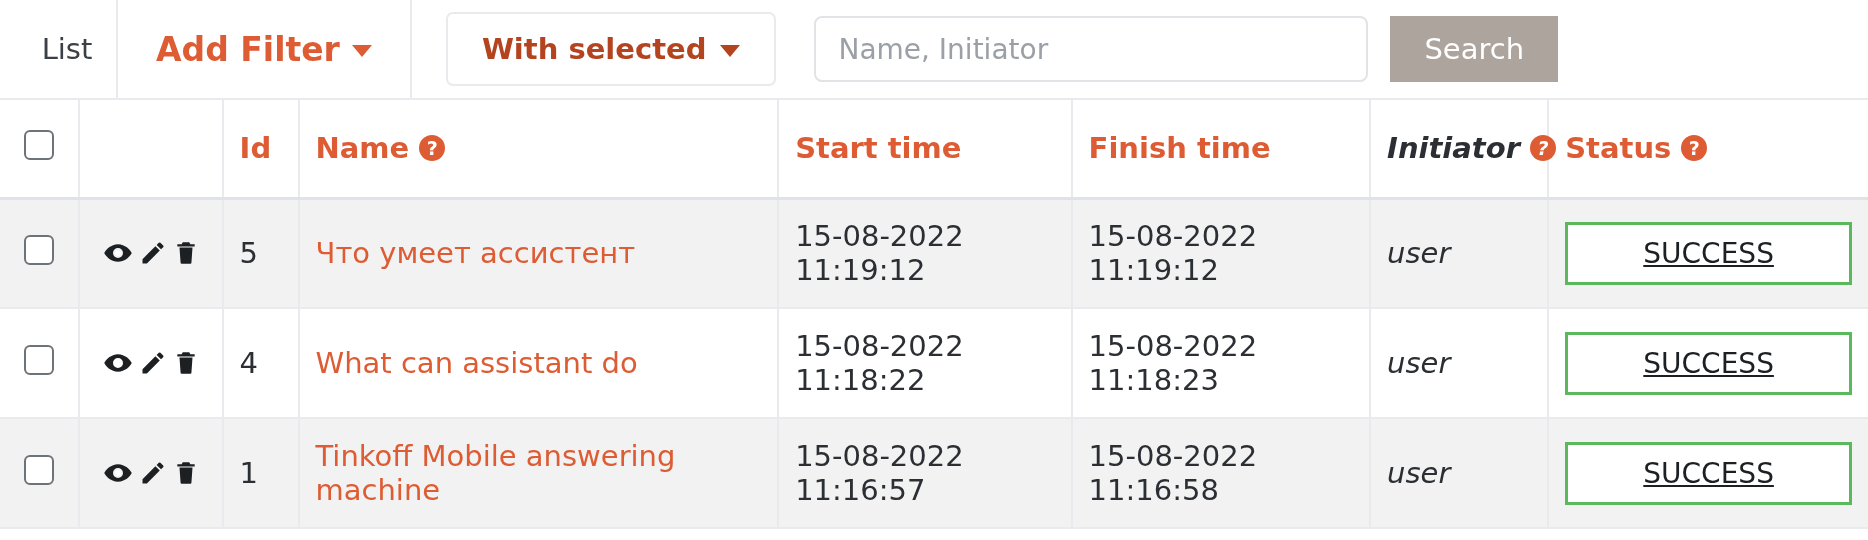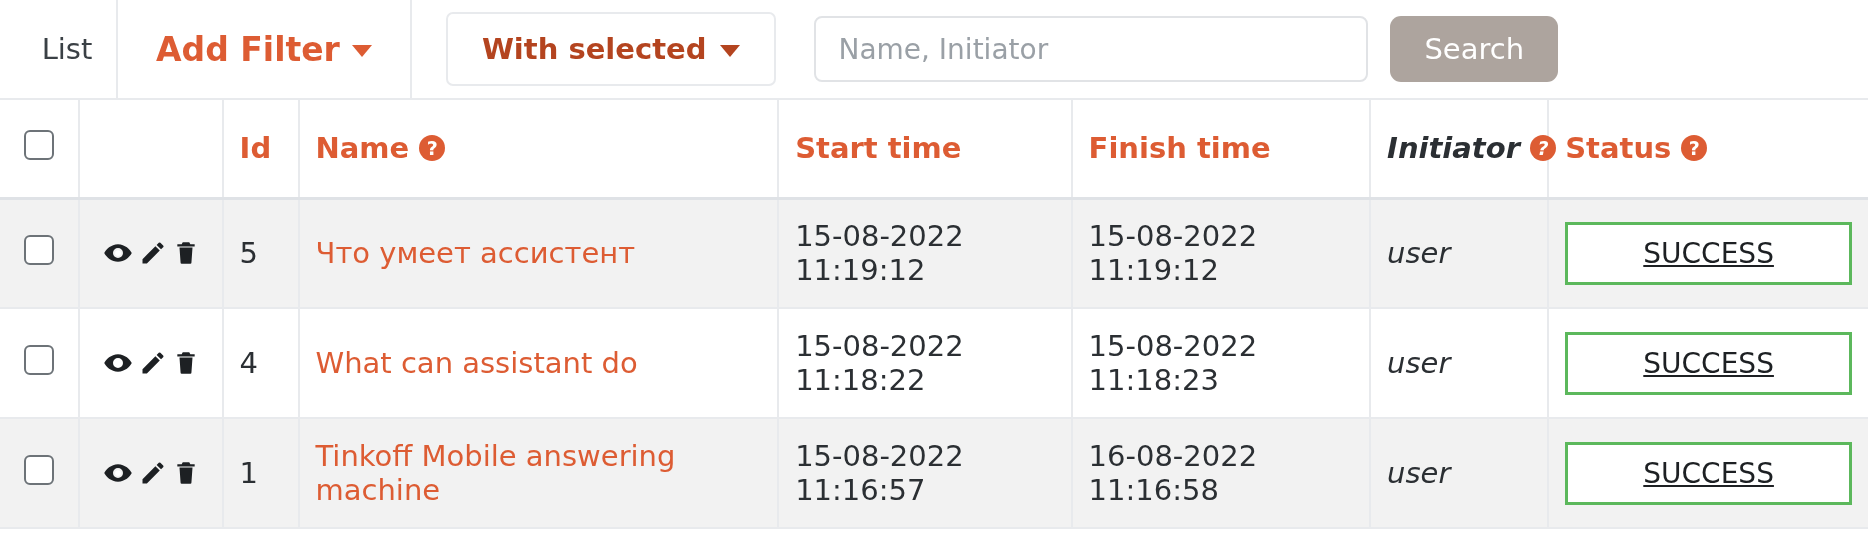--- a/index.html
+++ b/index.html
@@ -105,21 +105,21 @@
     color: #1d4ed8;
     background: #fff;
     outline: none;
   }
   .search-input::placeholder { color: #9aa0a6; }
 
   .search-btn {
     height: 66px;
     padding: 0 34px;
     border: none;
-    border-radius: 11px;
+    border-radius: 0;
     background: #ada49e;
     color: #ffffff;
     font-size: 29px;
     font-family: inherit;
     cursor: pointer;
   }
 
   
   .table-scroll {
     width: 1868px;
@@ -388,21 +388,21 @@
               <svg width="26" height="28" viewBox="0 0 24 24">
                   <path fill="#1d2023" d="M9 2h6l1 2h4v2H4V4h4l1-2zM6 7h12l-1 14a1 1 0 01-1 1H8a1 1 0 01-1-1L6 7z"></path>
                 </svg>
             </div>
           </td>
           <td class="col-id">1</td>
           <td class="col-name">
             <span class="name-link">Tinkoff Mobile answering machine</span>
           </td>
           <td class="col-start">15-08-2022 11:16:57</td>
-          <td class="col-fin">16-08-2022 11:16:58</td>
+          <td class="col-fin">15-08-2022 11:16:58</td>
           <td class="col-init">user</td>
           <td class="col-stat td-stat">
             <span class="status-badge">SUCCESS</span>
           </td>
         </tr>
 
       </tbody>
     </table>
   </div>
 

